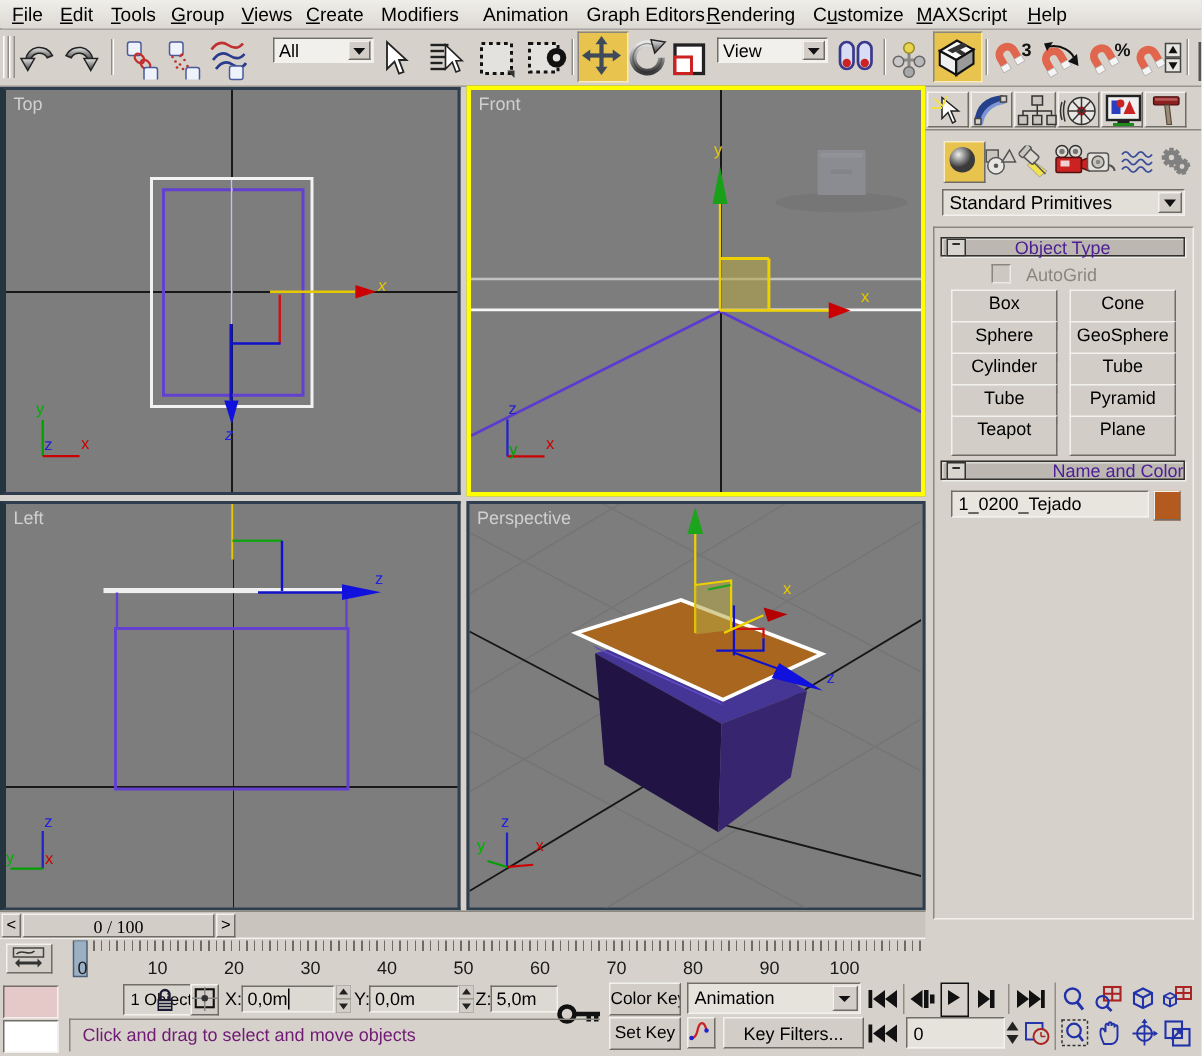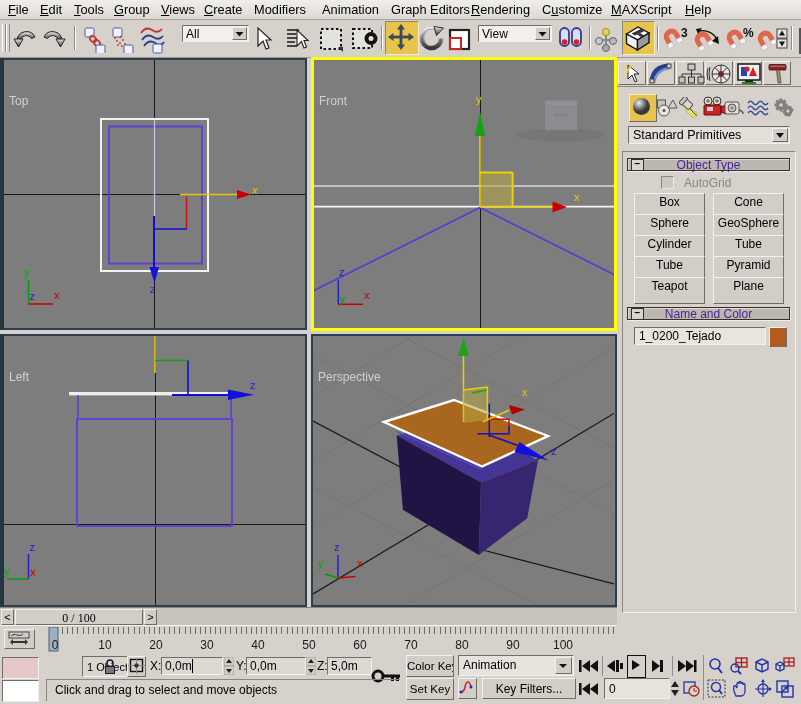--- a/index.html
+++ b/index.html
@@ -6,21 +6,21 @@
   #win{position:relative;width:801px;height:704px;background:#d6d2cb;font-family:"Liberation Sans",sans-serif;overflow:hidden;}
   .abs{position:absolute;}
   
   #menubar{left:0;top:0;width:801px;height:19px;background:linear-gradient(#f0eeea,#dcd9d4);border-bottom:1px solid #a8a5a0;}
   .mi{position:absolute;top:2px;font-size:12.8px;color:#000;white-space:nowrap;}
   .mi u{text-decoration:underline;}
   
   #toolbar{left:0;top:20px;width:801px;height:37px;background:#d6d2cb;border-bottom:1px solid #9a9690;}
   
   .vp{position:absolute;background:#7d7d7d;}
-  .vplabel{position:absolute;font-size:12px;color:#d0d0d0;left:5px;top:2px;margin-top:32px;}
+  .vplabel{position:absolute;font-size:12px;color:#d0d0d0;left:5px;top:2px;}
   
   
   .btn3d{position:absolute;background:#d2cec7;border:1px solid;border-color:#f3f1ee #6f6c66 #6f6c66 #f3f1ee;box-sizing:border-box;font-size:12px;color:#000;text-align:center;white-space:nowrap;overflow:hidden;}
   .sunken{position:absolute;background:#dcd9d3;border:1px solid;border-color:#716e68 #f3f1ee #f3f1ee #716e68;box-sizing:border-box;}
   .rollhead{position:absolute;background:#bcb8b1;border:1px solid #33312e;box-sizing:border-box;font-size:12px;text-align:center;color:#4c1d95;box-shadow:inset 1px 1px 0 #dedbd5, 1px 1px 0 #efede9;}
   .tab{position:absolute;top:4px;width:28px;height:24px;background:#d6d2cb;border:1px solid;border-color:#f3f1ee #6f6c66 #6f6c66 #f3f1ee;box-sizing:border-box;}
   .ot{width:71px;height:27px;line-height:16px;font-size:12px;}
 </style>
 </head>
 <body>
@@ -436,21 +436,21 @@
     <span class="abs" style="left:317px;top:6px;font-size:12px;">Z:</span>
     <div class="sunken" style="left:327px;top:4px;width:45px;height:18px;background:#dcd9d3;font-size:12px;line-height:17px;padding-left:3px;">5,0m</div>
 
     <svg class="abs" style="left:371px;top:14px" width="32" height="22">
       <circle cx="7" cy="9" r="5" fill="none" stroke="#111" stroke-width="3"></circle>
       <line x1="12" y1="9" x2="29" y2="9" stroke="#111" stroke-width="3"></line>
       <rect x="20" y="9" width="3" height="5" fill="#111"></rect>
         <rect x="25" y="9" width="3" height="5" fill="#111"></rect>
     </svg>
 
-    <div class="abs" style="left:46px;top:26px;width:354px;height:22px;border-top:1px solid #8a8780;border-left:1px solid #8a8780;font-size:12px;color:#000000;line-height:21px;padding-left:8px;box-sizing:border-box;">Click and drag to select and move objects</div>
+    <div class="abs" style="left:46px;top:26px;width:354px;height:22px;border-top:1px solid #8a8780;border-left:1px solid #8a8780;font-size:12px;color:#701a75;line-height:21px;padding-left:8px;box-sizing:border-box;">Click and drag to select and move objects</div>
 
     <div class="btn3d" style="left:406px;top:2px;width:48px;height:22px;font-size:11.5px;line-height:21px;">Color Key</div>
     <div class="btn3d" style="left:406px;top:25px;width:48px;height:22px;font-size:11.5px;line-height:21px;">Set Key</div>
 
     <div class="sunken" style="left:458px;top:2px;width:116px;height:21px;background:#e6e3dd;">
       <span style="position:absolute;left:4px;top:2px;font-size:12px;">Animation</span>
       <div class="btn3d" style="right:1px;top:1px;width:17px;height:17px;"><svg width="15" height="15">
             <polygon points="3,6 11,6 7,10" fill="#111"></polygon>
           </svg></div>
     </div>
@@ -685,18 +685,18 @@
       <div class="btn3d ot" style="left:96px;top:136px;">Cone</div>
     <div class="btn3d ot" style="left:17px;top:157px;">Sphere</div>
       <div class="btn3d ot" style="left:96px;top:157px;">GeoSphere</div>
     <div class="btn3d ot" style="left:17px;top:178px;">Cylinder</div>
       <div class="btn3d ot" style="left:96px;top:178px;">Tube</div>
     <div class="btn3d ot" style="left:17px;top:199px;">Tube</div>
       <div class="btn3d ot" style="left:96px;top:199px;">Pyramid</div>
     <div class="btn3d ot" style="left:17px;top:220px;">Teapot</div>
       <div class="btn3d ot" style="left:96px;top:220px;">Plane</div>
 
-    <div class="rollhead" style="left:10px;top:250px;width:163px;height:13px;line-height:13px;">Name and Color</div>
+    <div class="rollhead" style="left:10px;top:250px;width:163px;height:13px;line-height:13px;text-align:right;">Name and Color</div>
     <div class="abs" style="left:14px;top:251px;width:11px;height:10px;background:#d8d5cf;border:1px solid #33312e;font-size:10px;line-height:8px;text-align:center;font-weight:bold;">−</div>
     <div class="sunken" style="left:17px;top:270px;width:132px;height:18px;background:#e8e5df;font-size:12px;line-height:17px;padding-left:4px;">1_0200_Tejado</div>
     <div class="abs" style="left:152px;top:270px;width:16px;height:18px;background:#b55a1e;border:1px solid;border-color:#f3f1ee #6f6c66 #6f6c66 #f3f1ee;"></div>
   </div>
 </div>
 
 </body></html>

